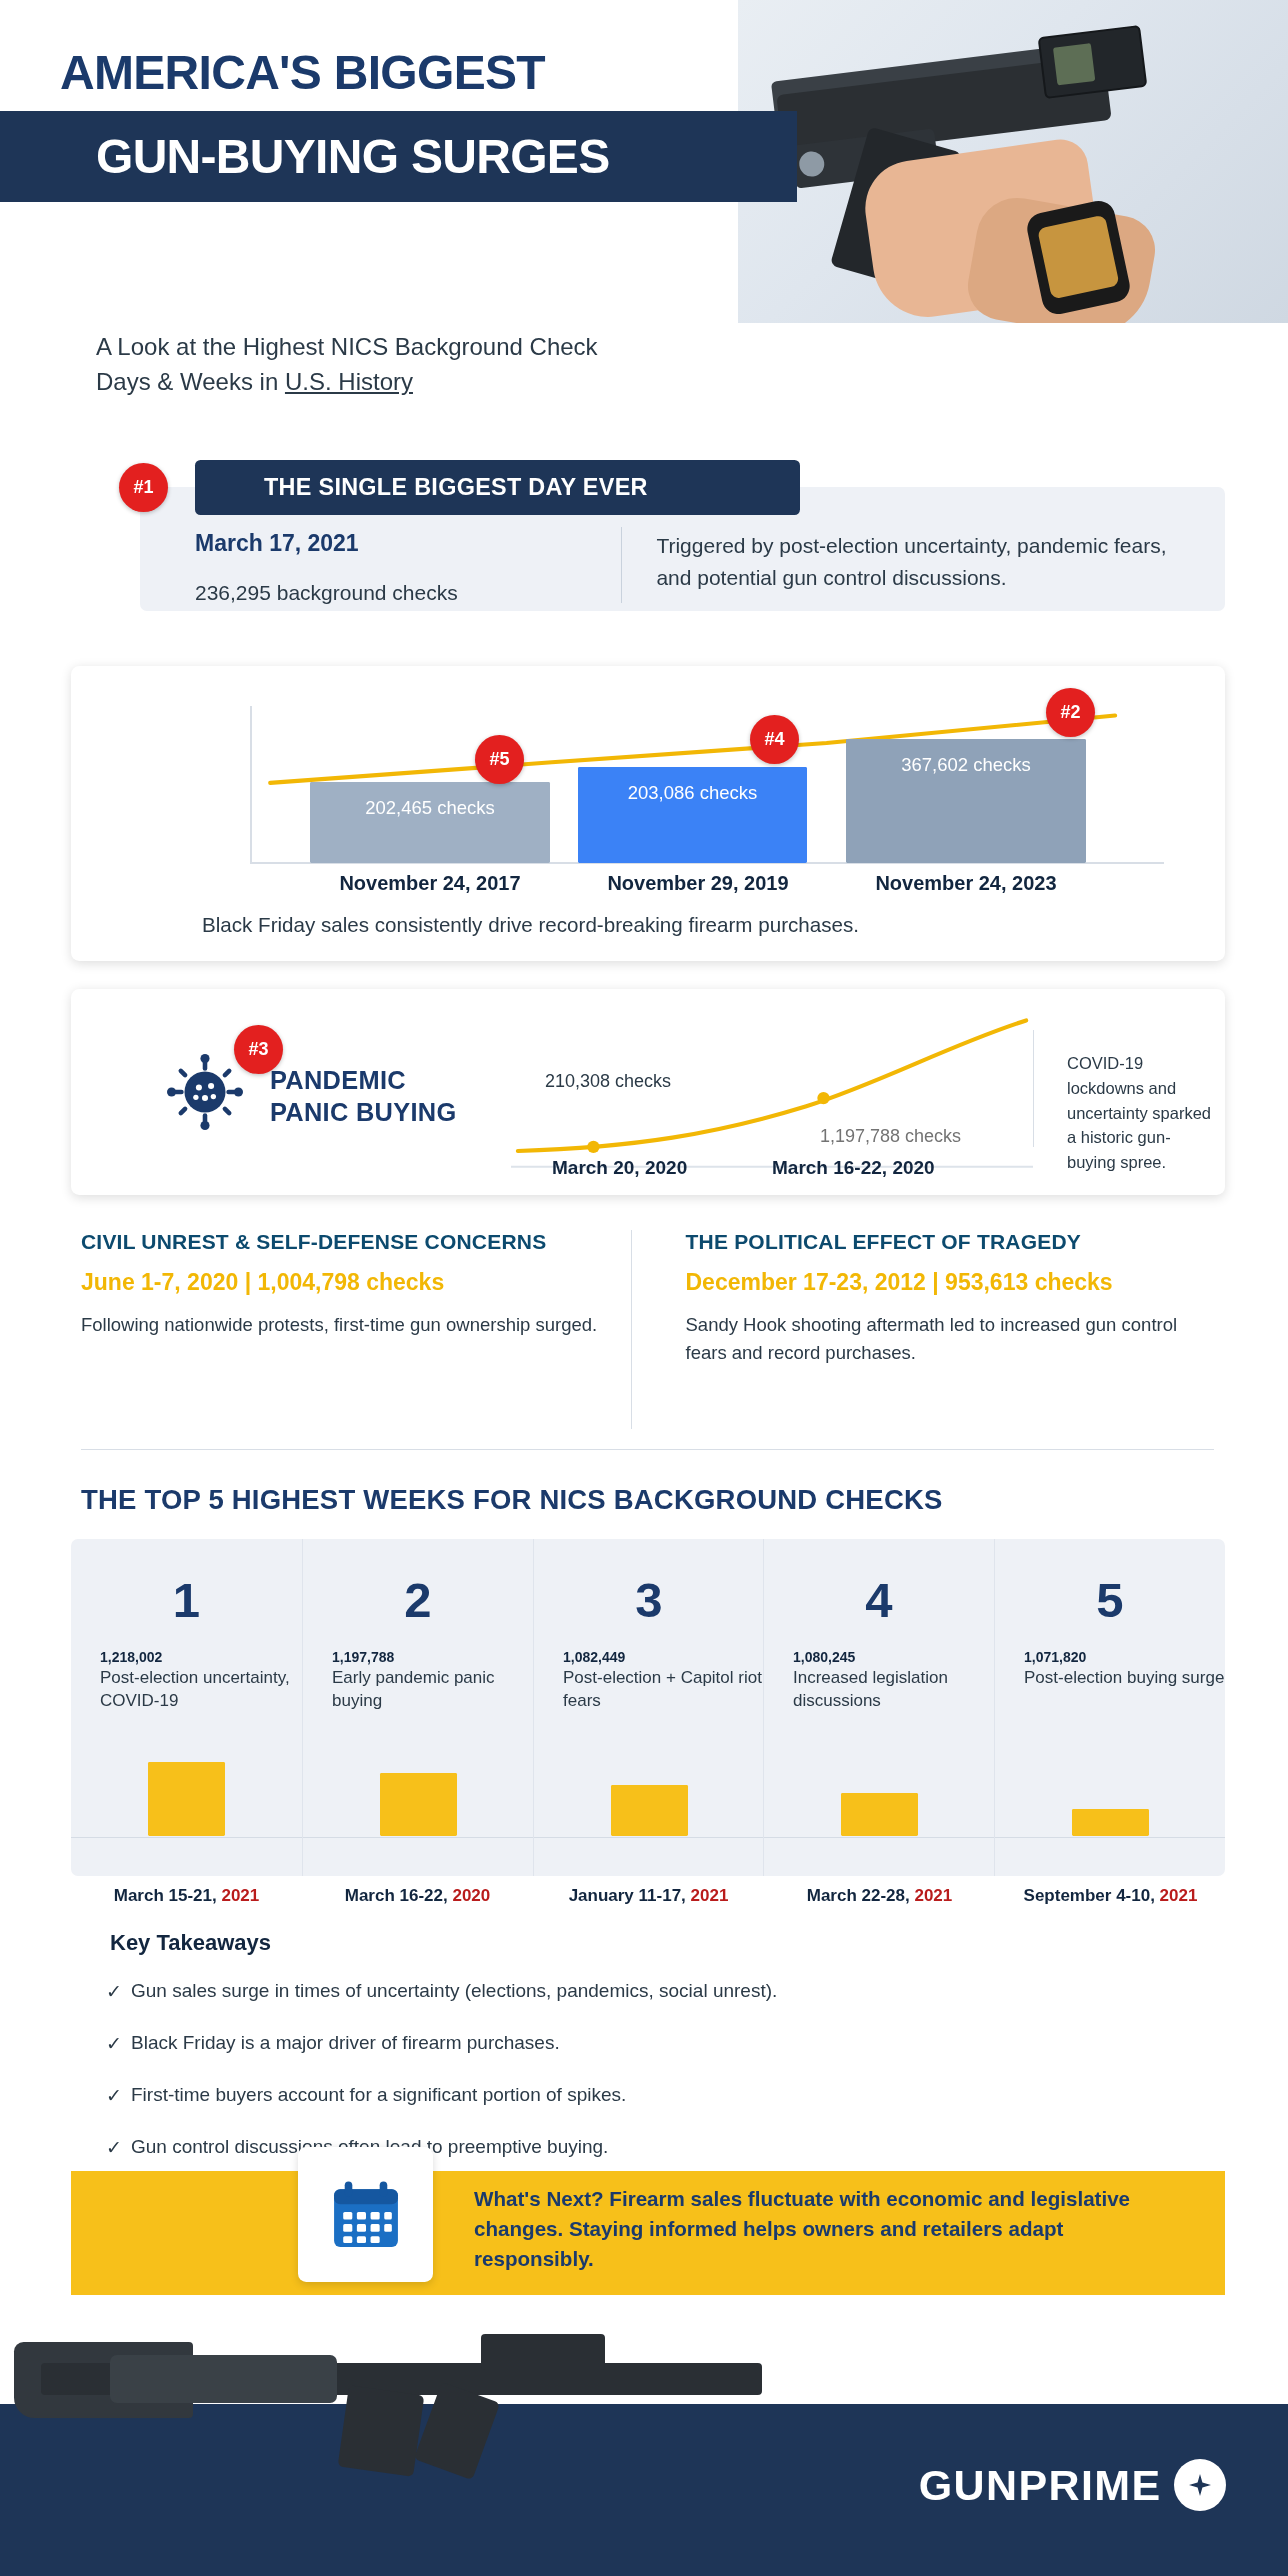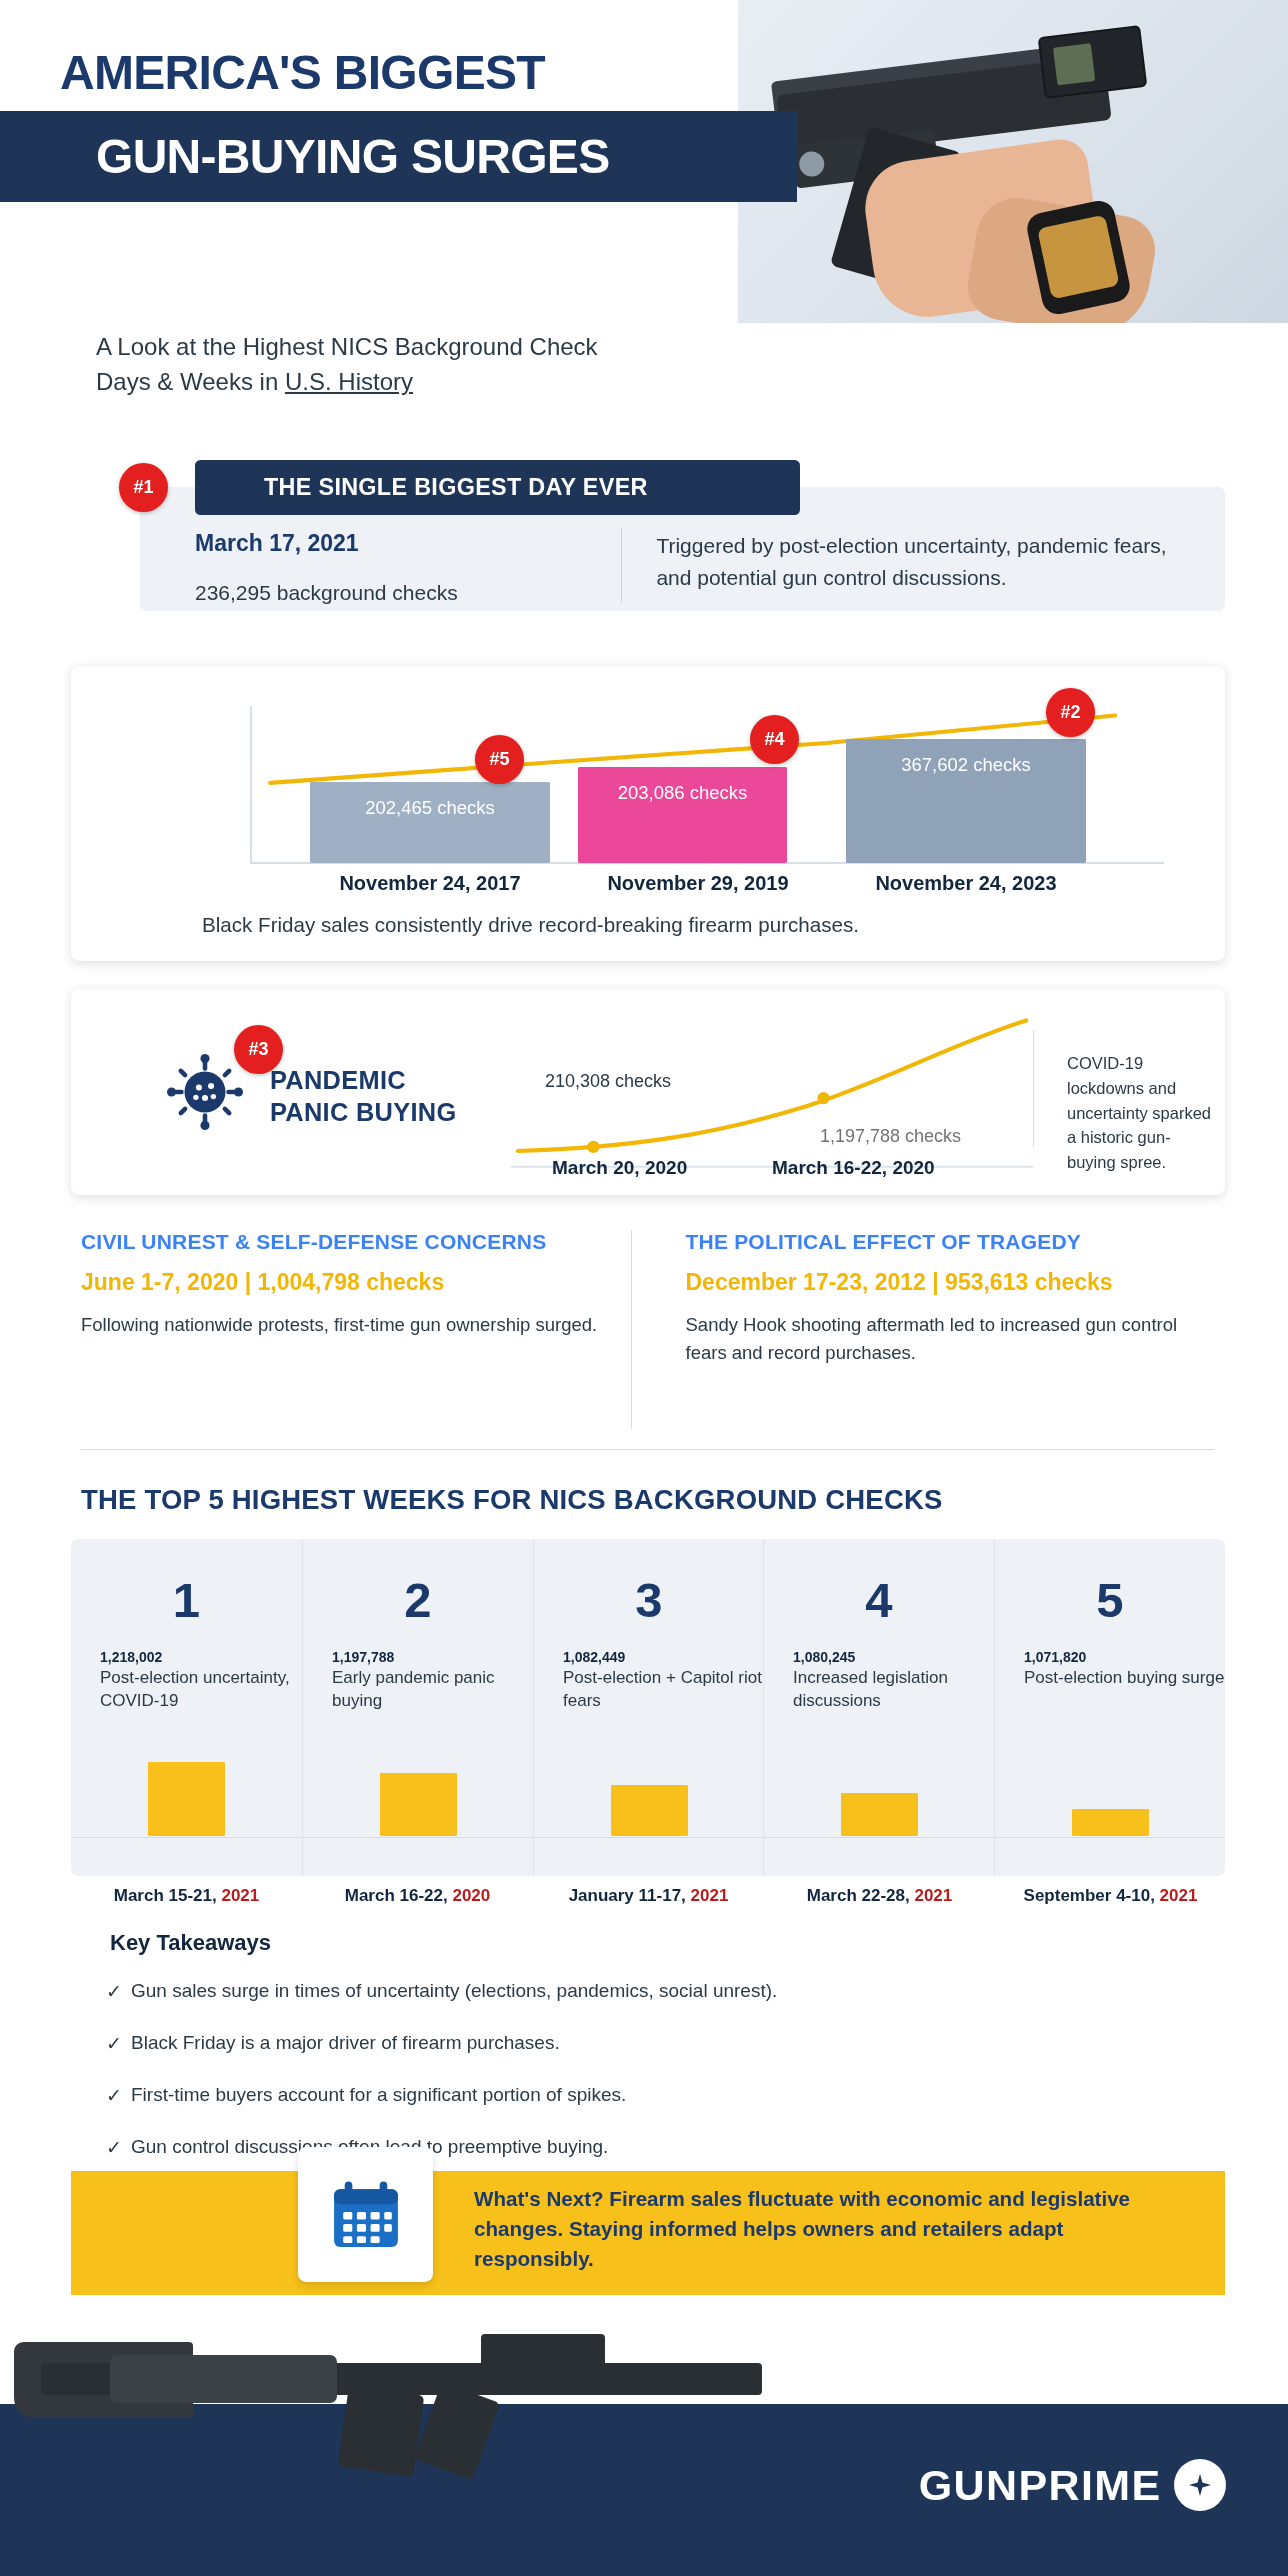--- a/index.html
+++ b/index.html
@@ -114,21 +114,21 @@
   }
   .bf-chart { position:relative; width:100%; height:220px; }
   .bf-axis-v { position:absolute; left:179px; top:40px; width:2.1px; height:158px; background:#d8dee6; }
   .bf-axis-h { position:absolute; left:179px; top:196px; width:914px; height:2.1px; background:#d8dee6; }
   .bf-bar {
     position:absolute; bottom:23.4px; background:#9fb0c4; border-radius:1.4px;
     display:flex; align-items:flex-start; justify-content:center;
     color:#fff; font-size:18.5px; padding-top:15px;
   }
   .bf-bar.b1 { left:239px; width:240px; height:81px; background:#9fb0c4;}
-  .bf-bar.b2 { left:507px; width:209px; height:96px; background:#ec4899;}
+  .bf-bar.b2 { left:507px; width:229px; height:96px; background:#3b82f6;}
   .bf-bar.b3 { left:775px; width:240px; height:124px; background:#8fa2b8;}
   .bf-label { position:absolute; top:206px; font-size:20px; font-weight:800; color:#12263f; text-align:center; width:240px;}
   .bf-caption { position:absolute; left:131px; top:247px; font-size:20.6px; color:#2b3a47;}
 
   
   .sec3 {
     position:absolute; left:71px; top:989px; width:1154px; height:206px;
     background:#fff; border-radius:8.2px; box-shadow:0 2.1px 11px rgba(0,0,0,.13);
   }
   .virus { position:absolute; left:96px; top:65px; width:76px; height:76px; }
@@ -140,21 +140,21 @@
   .pan-lbl1 { position:absolute; left:474px; top:82px; font-size:18px; color:#2b3a47;}
   .pan-lbl2 { position:absolute; left:749px; top:137px; font-size:18px; color:#737373;}
   .pan-d1 { position:absolute; left:481px; top:168px; font-size:19px; font-weight:800; color:#12263f;}
   .pan-d2 { position:absolute; left:701px; top:168px; font-size:19px; font-weight:800; color:#12263f;}
   .pan-vline { position:absolute; left:962px; top:41px; width:1.4px; height:117px; background:#d8dee6;}
   .pan-desc { position:absolute; left:996px; top:62px; width:151px; font-size:16.5px; color:#2b3a47; line-height:1.5;}
 
   
   .sec4 { position:absolute; left:81px; top:1230px; width:1133px; }
   .col { width:529px; }
-  .col-title { font-size:21px; font-weight:800; color:#3b82f6; letter-spacing:0.2px; text-transform:uppercase;}
+  .col-title { font-size:21px; font-weight:800; color:#0c4a6e; letter-spacing:0.2px; text-transform:uppercase;}
   .col-stat { font-size:23px; font-weight:800; color:#f2b705; margin-top:15px;}
   .col-desc { font-size:18.5px; color:#2b3a47; margin-top:15px; line-height:1.5;}
   .col-divider { position:absolute; left:550px; top:0; width:1.4px; height:199px; background:#d8dee6;}
   .hr-line { position:absolute; left:81px; top:1449px; width:1133px; height:1.4px; background:#d8dee6;}
 
   
   .sec5-title {
     position:absolute; left:81px; top:1484px; font-size:27.5px; font-weight:800;
     color:#1b3a6b; letter-spacing:0.2px; text-transform:uppercase;
   }

